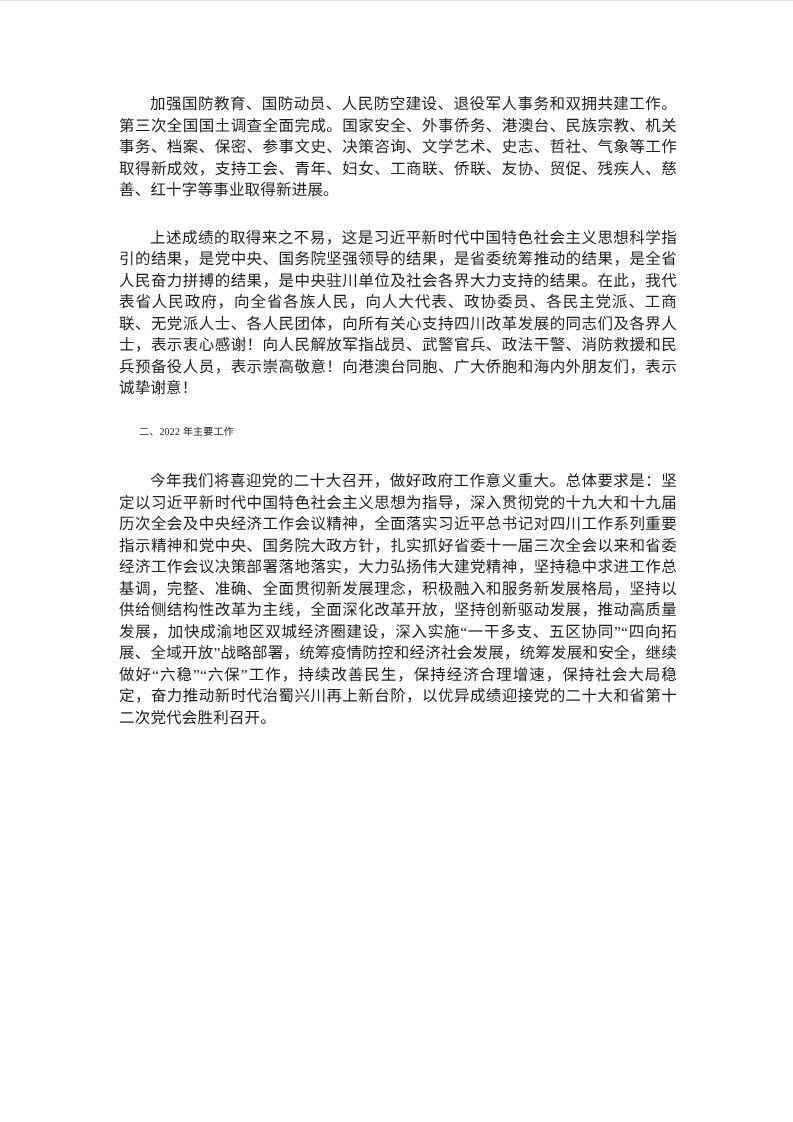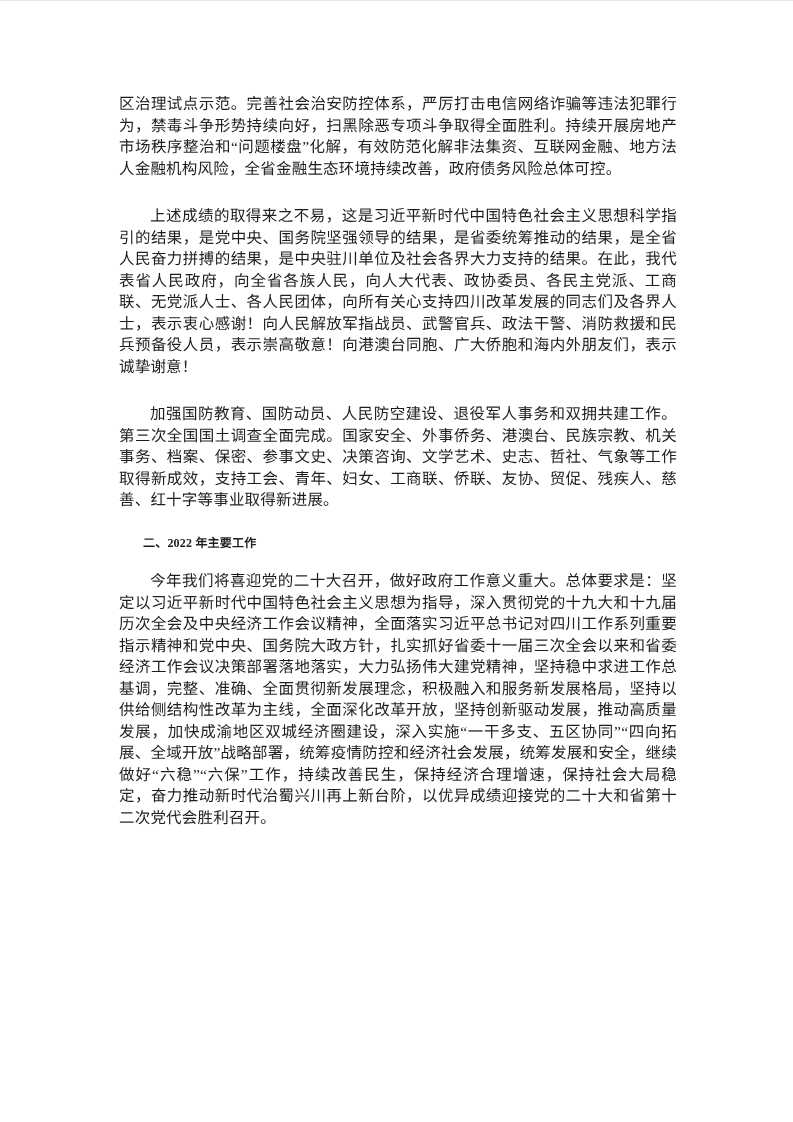--- a/index.html
+++ b/index.html
@@ -30,28 +30,27 @@
     letter-spacing: 0.2px;
   }
   .para {
     margin: 0 0 26px 0;
     text-indent: 2em;
   }
   .para.no-indent {
     text-indent: 0;
   }
   .heading {
-    font-size: 12px;
-    font-weight: 700;
+    font-size: 10px;
+    font-weight: 400;
     text-indent: 2em;
-    margin: -4px 0 16px 0;
+    margin: -4px 0 28px 0;
   }
 </style>
 </head>
 <body>
 
 <div class="text-block">
-  <p class="para no-indent">区治理试点示范。完善社会治安防控体系，严厉打击电信网络诈骗等违法犯罪行为，禁毒斗争形势持续向好，扫黑除恶专项斗争取得全面胜利。持续开展房地产市场秩序整治和“问题楼盘”化解，有效防范化解非法集资、互联网金融、地方法人金融机构风险，全省金融生态环境持续改善，政府债务风险总体可控。</p>
+  <p class="para">加强国防教育、国防动员、人民防空建设、退役军人事务和双拥共建工作。第三次全国国土调查全面完成。国家安全、外事侨务、港澳台、民族宗教、机关事务、档案、保密、参事文史、决策咨询、文学艺术、史志、哲社、气象等工作取得新成效，支持工会、青年、妇女、工商联、侨联、友协、贸促、残疾人、慈善、红十字等事业取得新进展。</p>
   <p class="para">上述成绩的取得来之不易，这是习近平新时代中国特色社会主义思想科学指引的结果，是党中央、国务院坚强领导的结果，是省委统筹推动的结果，是全省人民奋力拼搏的结果，是中央驻川单位及社会各界大力支持的结果。在此，我代表省人民政府，向全省各族人民，向人大代表、政协委员、各民主党派、工商联、无党派人士、各人民团体，向所有关心支持四川改革发展的同志们及各界人士，表示衷心感谢！向人民解放军指战员、武警官兵、政法干警、消防救援和民兵预备役人员，表示崇高敬意！向港澳台同胞、广大侨胞和海内外朋友们，表示诚挚谢意！</p>
-  <p class="para">加强国防教育、国防动员、人民防空建设、退役军人事务和双拥共建工作。第三次全国国土调查全面完成。国家安全、外事侨务、港澳台、民族宗教、机关事务、档案、保密、参事文史、决策咨询、文学艺术、史志、哲社、气象等工作取得新成效，支持工会、青年、妇女、工商联、侨联、友协、贸促、残疾人、慈善、红十字等事业取得新进展。</p>
   <h2 class="heading">二、2022 年主要工作</h2>
   <p class="para">今年我们将喜迎党的二十大召开，做好政府工作意义重大。总体要求是：坚定以习近平新时代中国特色社会主义思想为指导，深入贯彻党的十九大和十九届历次全会及中央经济工作会议精神，全面落实习近平总书记对四川工作系列重要指示精神和党中央、国务院大政方针，扎实抓好省委十一届三次全会以来和省委经济工作会议决策部署落地落实，大力弘扬伟大建党精神，坚持稳中求进工作总基调，完整、准确、全面贯彻新发展理念，积极融入和服务新发展格局，坚持以供给侧结构性改革为主线，全面深化改革开放，坚持创新驱动发展，推动高质量发展，加快成渝地区双城经济圈建设，深入实施“一干多支、五区协同”“四向拓展、全域开放”战略部署，统筹疫情防控和经济社会发展，统筹发展和安全，继续做好“六稳”“六保”工作，持续改善民生，保持经济合理增速，保持社会大局稳定，奋力推动新时代治蜀兴川再上新台阶，以优异成绩迎接党的二十大和省第十二次党代会胜利召开。</p>
 </div>
 
 </body></html>

